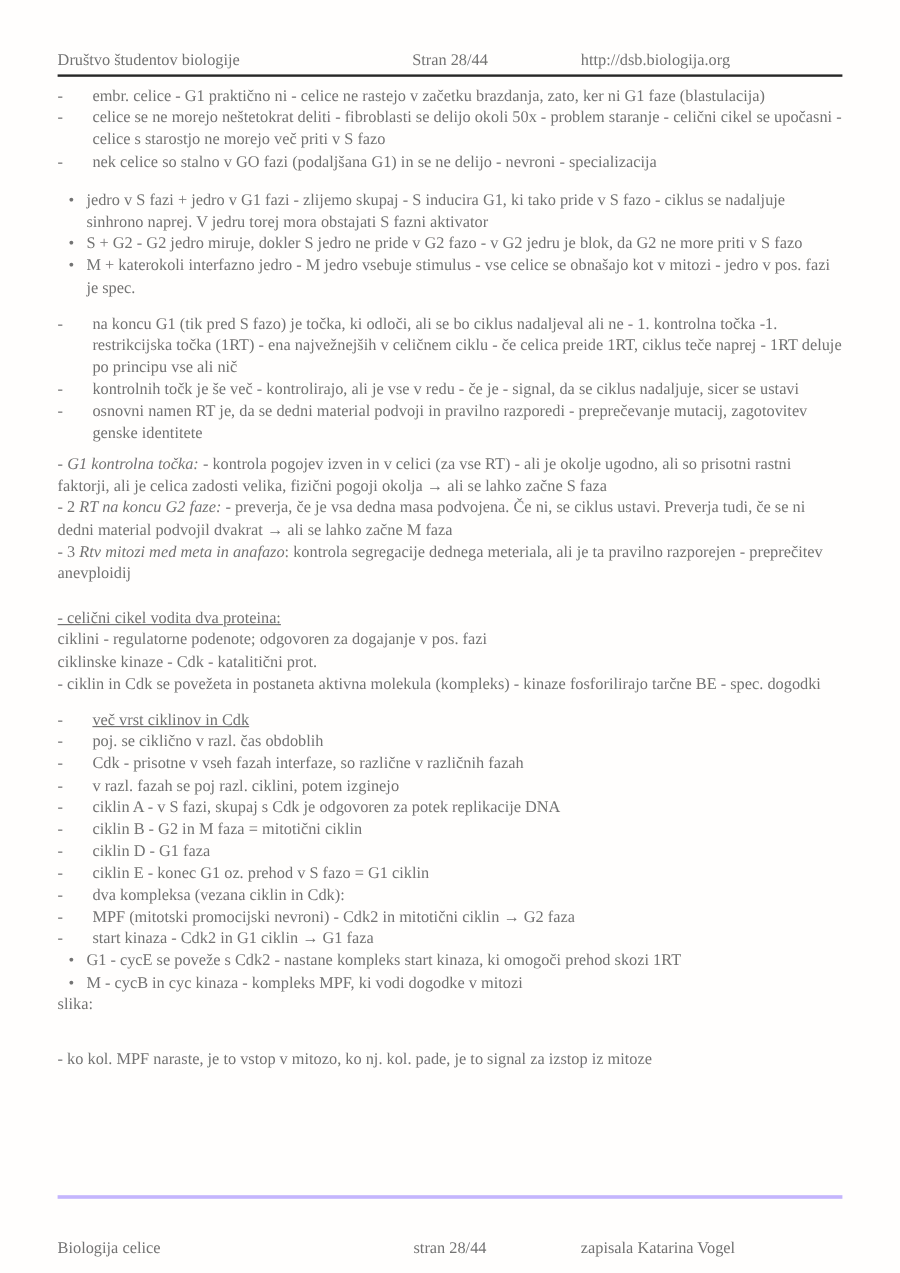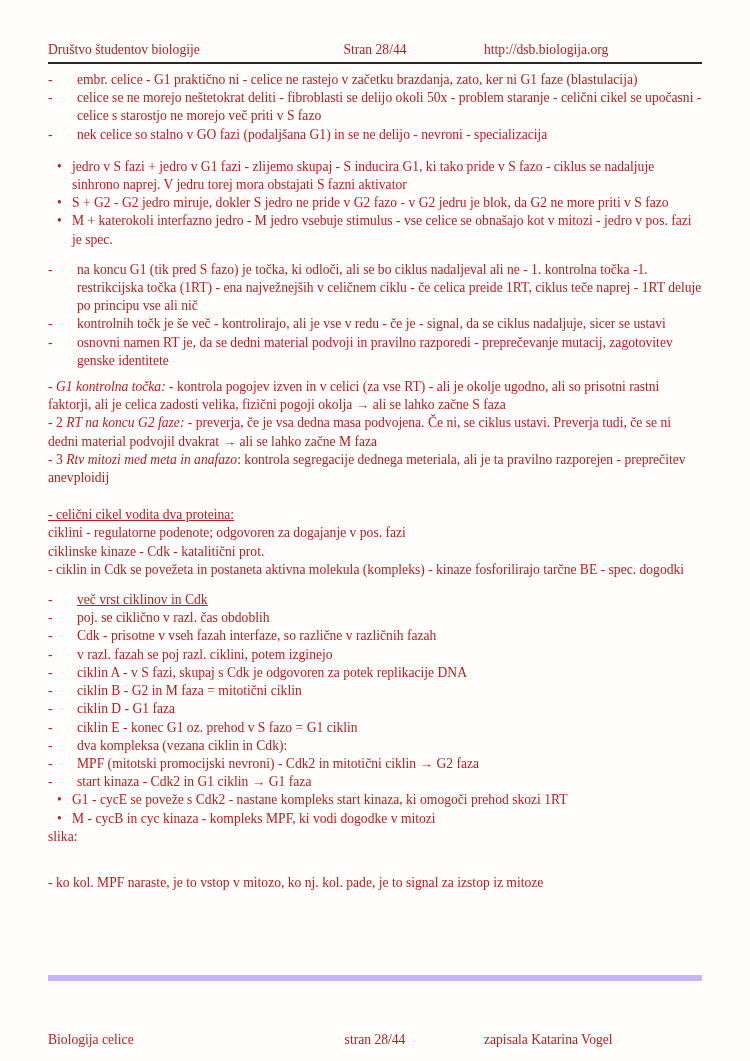--- a/index.html
+++ b/index.html
@@ -6,21 +6,21 @@
     margin: 0;
     padding: 0;
     background: #ffffff;
   }
   .page {
     position: relative;
     width: 750px;
     height: 1061px;
     background: #fffefd;
     font-family: "Liberation Serif", "DejaVu Serif", serif;
-    color: #b91c1c;
+    color: #737373;
     font-size: 13.6px;
     line-height: 18.2px;
     overflow: hidden;
   }
   .hf-row {
     display: flex;
     align-items: baseline;
   }
   .hf-row .hf-left   { flex: 1; text-align: left; }
   .hf-row .hf-center { flex: 1; text-align: center; }
@@ -31,22 +31,22 @@
     left: 48px;
     right: 48px;
     padding-bottom: 3px;
     border-bottom: 2px solid #272727;
   }
   .page-footer {
     position: absolute;
     bottom: 12px;
     left: 48px;
     right: 48px;
-    padding-top: 21px;
-    border-top: 6px solid #c4b5fd;
+    padding-top: 3px;
+    border-top: 3px solid #c4b5fd;
   }
   .doc-body {
     position: absolute;
     top: 71px;
     left: 48px;
     right: 47px;
   }
   .block { margin: 0; }
   .para { margin: 0; }
   .list-item {

